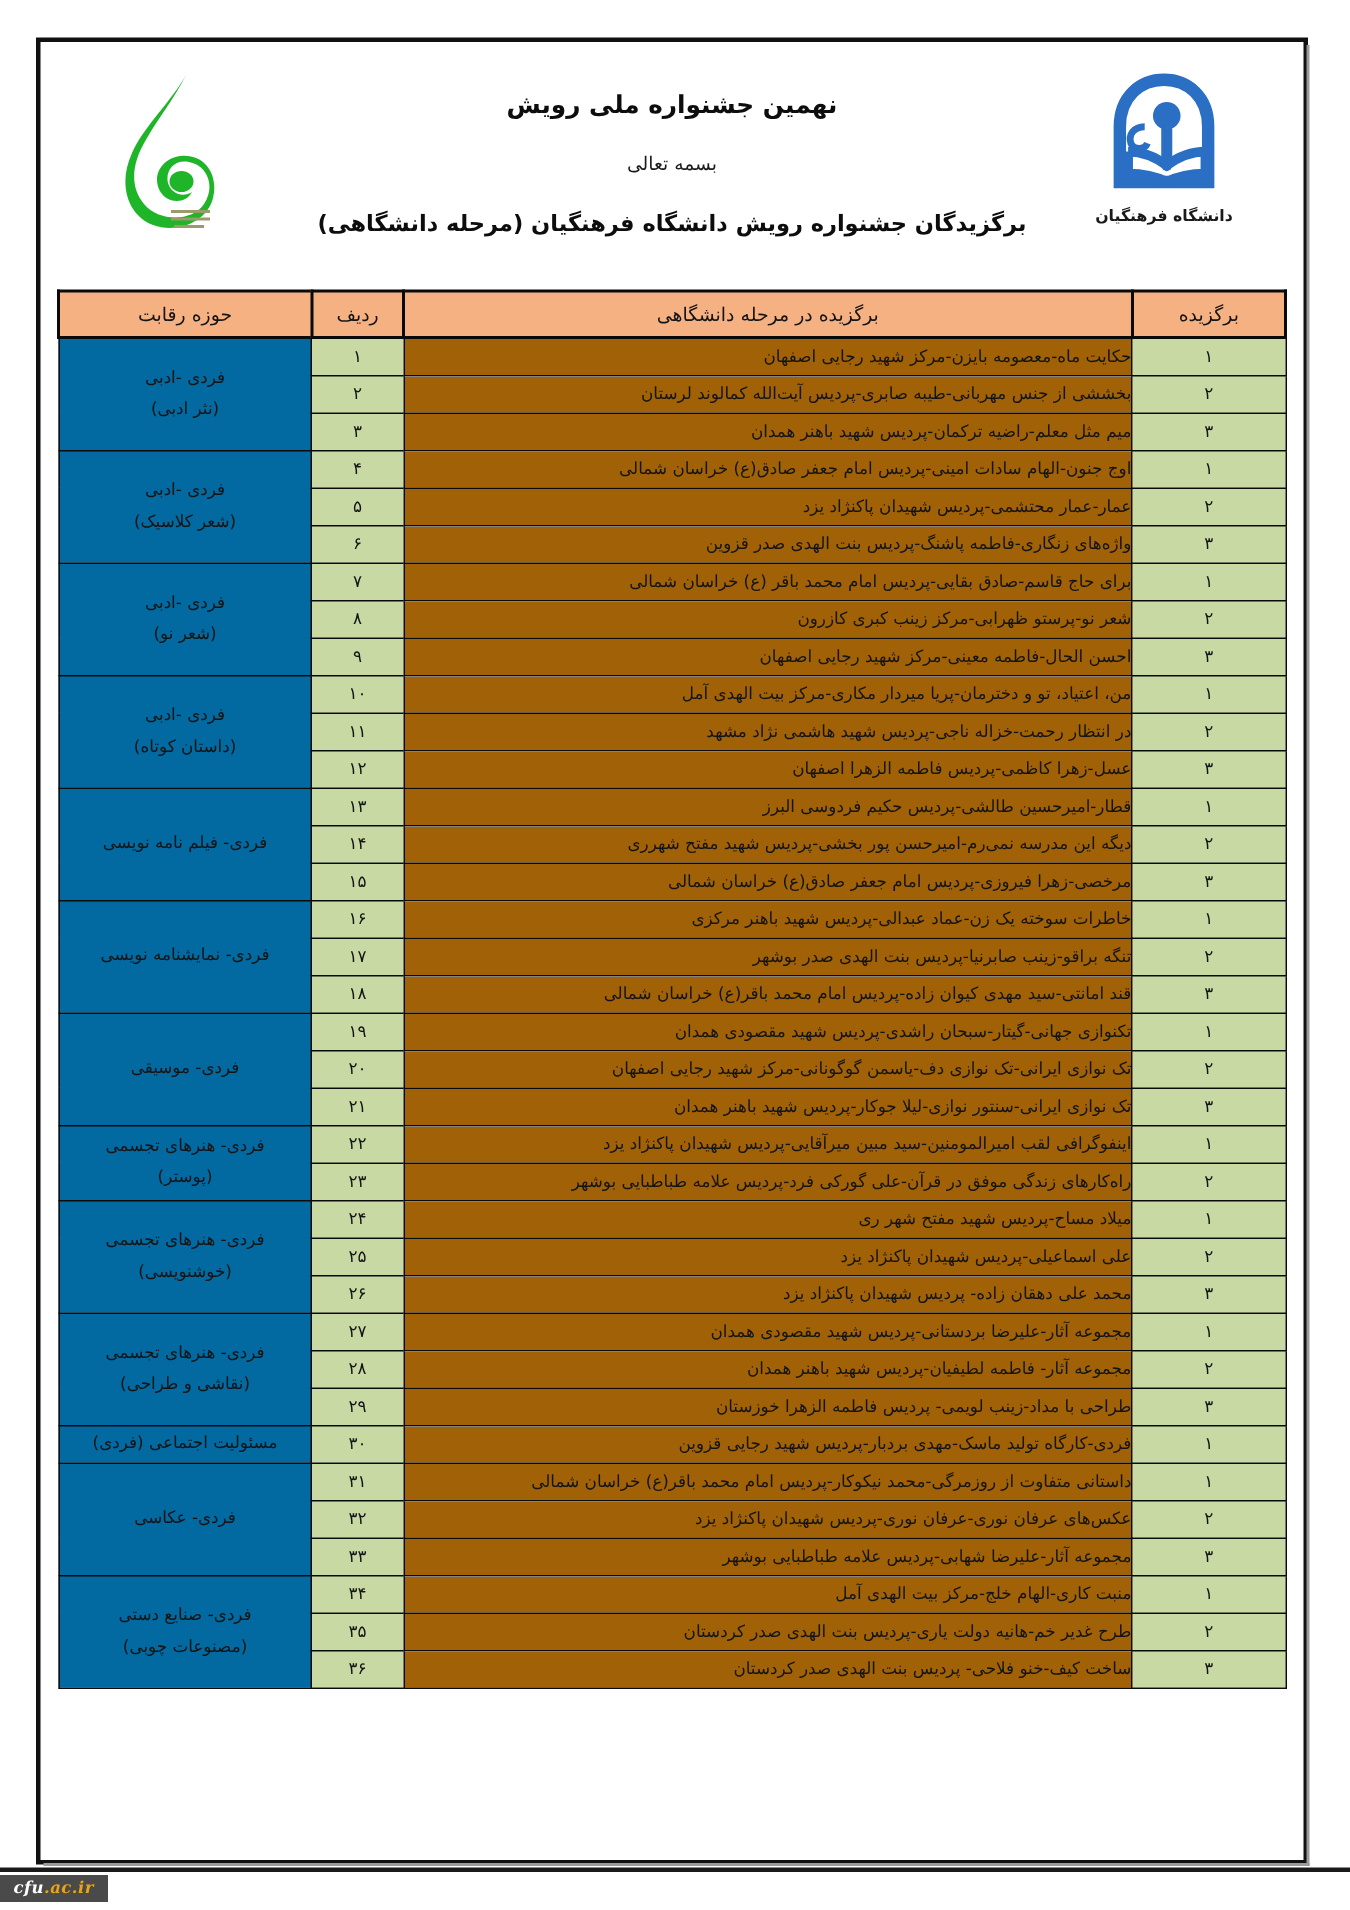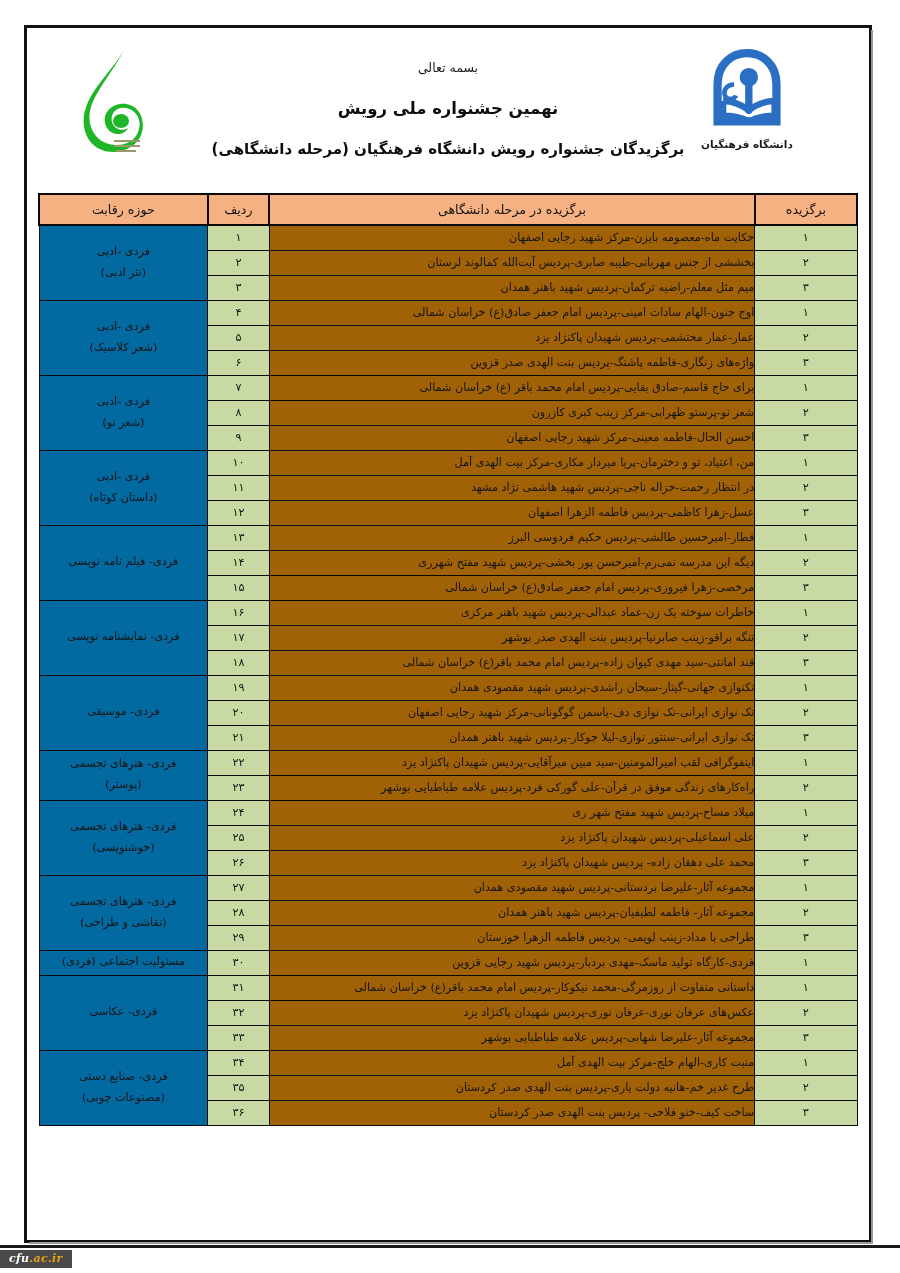--- a/index.html
+++ b/index.html
@@ -175,35 +175,35 @@
   #watermark .wm-a { color: #ffffff; }
   #watermark .wm-b { color: #e8a317; }
 </style>
 </head>
 <body>
 
 <div id="page-frame">
 
   <div id="header">
 
-    <div class="logo-block" style="order:1;align-items:flex-end;">
+    <div class="logo-block" style="order:1;">
       <svg width="92" height="92" viewBox="0 0 100 100" aria-hidden="true">
         <path d="M18 44 C18 22 33 10 50 10 C67 10 82 22 82 44 L82 84 L18 84 Z" fill="none" stroke="#2a6fc4" stroke-width="9"></path>
         <circle cx="52" cy="36" r="10" fill="#2a6fc4"></circle>
         <path d="M52 46 L52 72" stroke="#2a6fc4" stroke-width="8" stroke-linecap="round"></path>
         <path d="M24 62 C34 62 44 66 52 72 C60 66 70 62 80 62" fill="none" stroke="#2a6fc4" stroke-width="7"></path>
         <path d="M24 62 L24 78 C34 78 44 80 52 84 C60 80 70 78 80 78 L80 62" fill="none" stroke="#2a6fc4" stroke-width="7"></path>
         <path d="M36 44 C28 44 24 50 26 56 C28 61 36 61 38 56" fill="none" stroke="#2a6fc4" stroke-width="5"></path>
       </svg>
       <div class="logo-caption">دانشگاه فرهنگیان</div>
     </div>
 
     <div id="title-block" style="order:2;">
+      <div id="title-main">نهمین جشنواره ملی رویش</div>
       <div id="besmeh">بسمه تعالی</div>
-      <div id="title-main">نهمین جشنواره ملی رویش</div>
       <div id="title-sub">برگزیدگان جشنواره رویش دانشگاه فرهنگیان (مرحله دانشگاهی)</div>
     </div>
 
     <div class="logo-block" style="order:3;">
       <svg width="80" height="120" viewBox="0 0 80 120" aria-hidden="true">
         <path d="M44 6 C36 22 26 34 18 48 C8 64 6 80 16 92 C26 104 48 104 56 92
                  C64 80 58 66 46 64 C36 62 30 70 32 78 C34 85 42 88 48 84
                  C44 92 32 92 27 84 C21 74 27 62 40 60 C56 58 66 72 62 88
                  C58 104 38 112 22 106 C6 100 -2 80 8 58 C16 40 34 24 44 6 Z" fill="#1fb528"></path>
         <ellipse cx="41" cy="77" rx="8" ry="7" fill="#1fb528"></ellipse>

